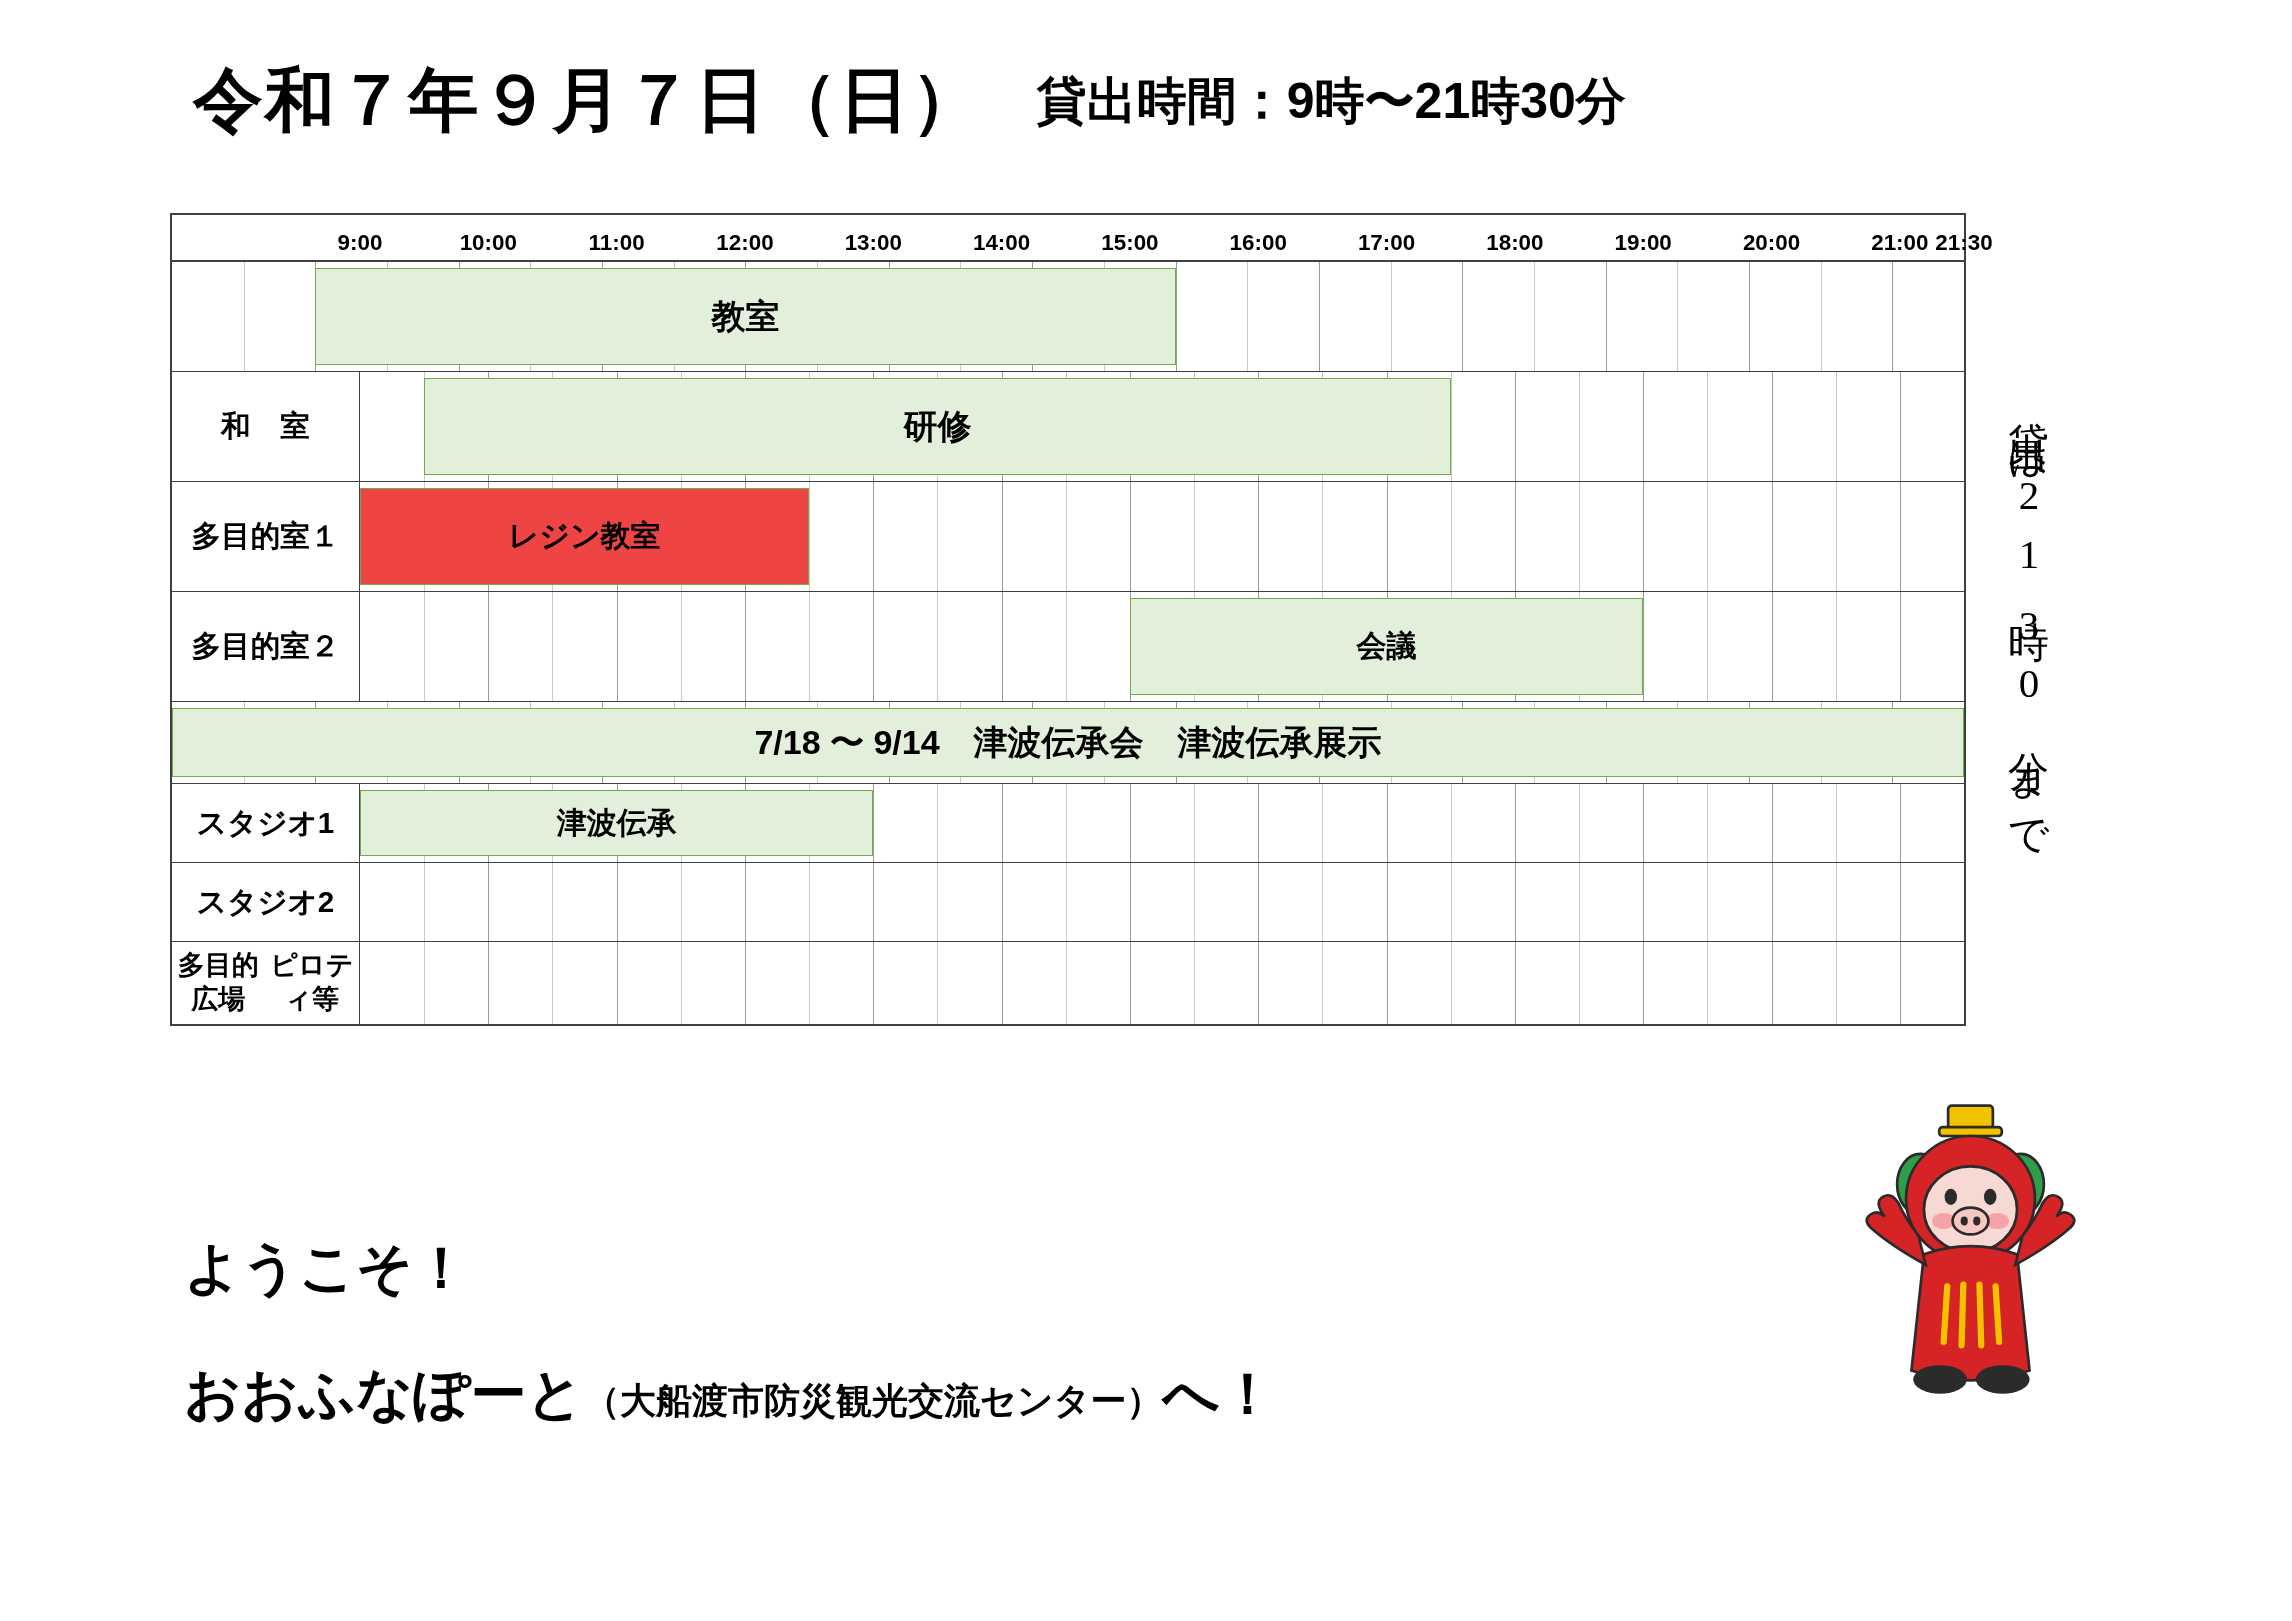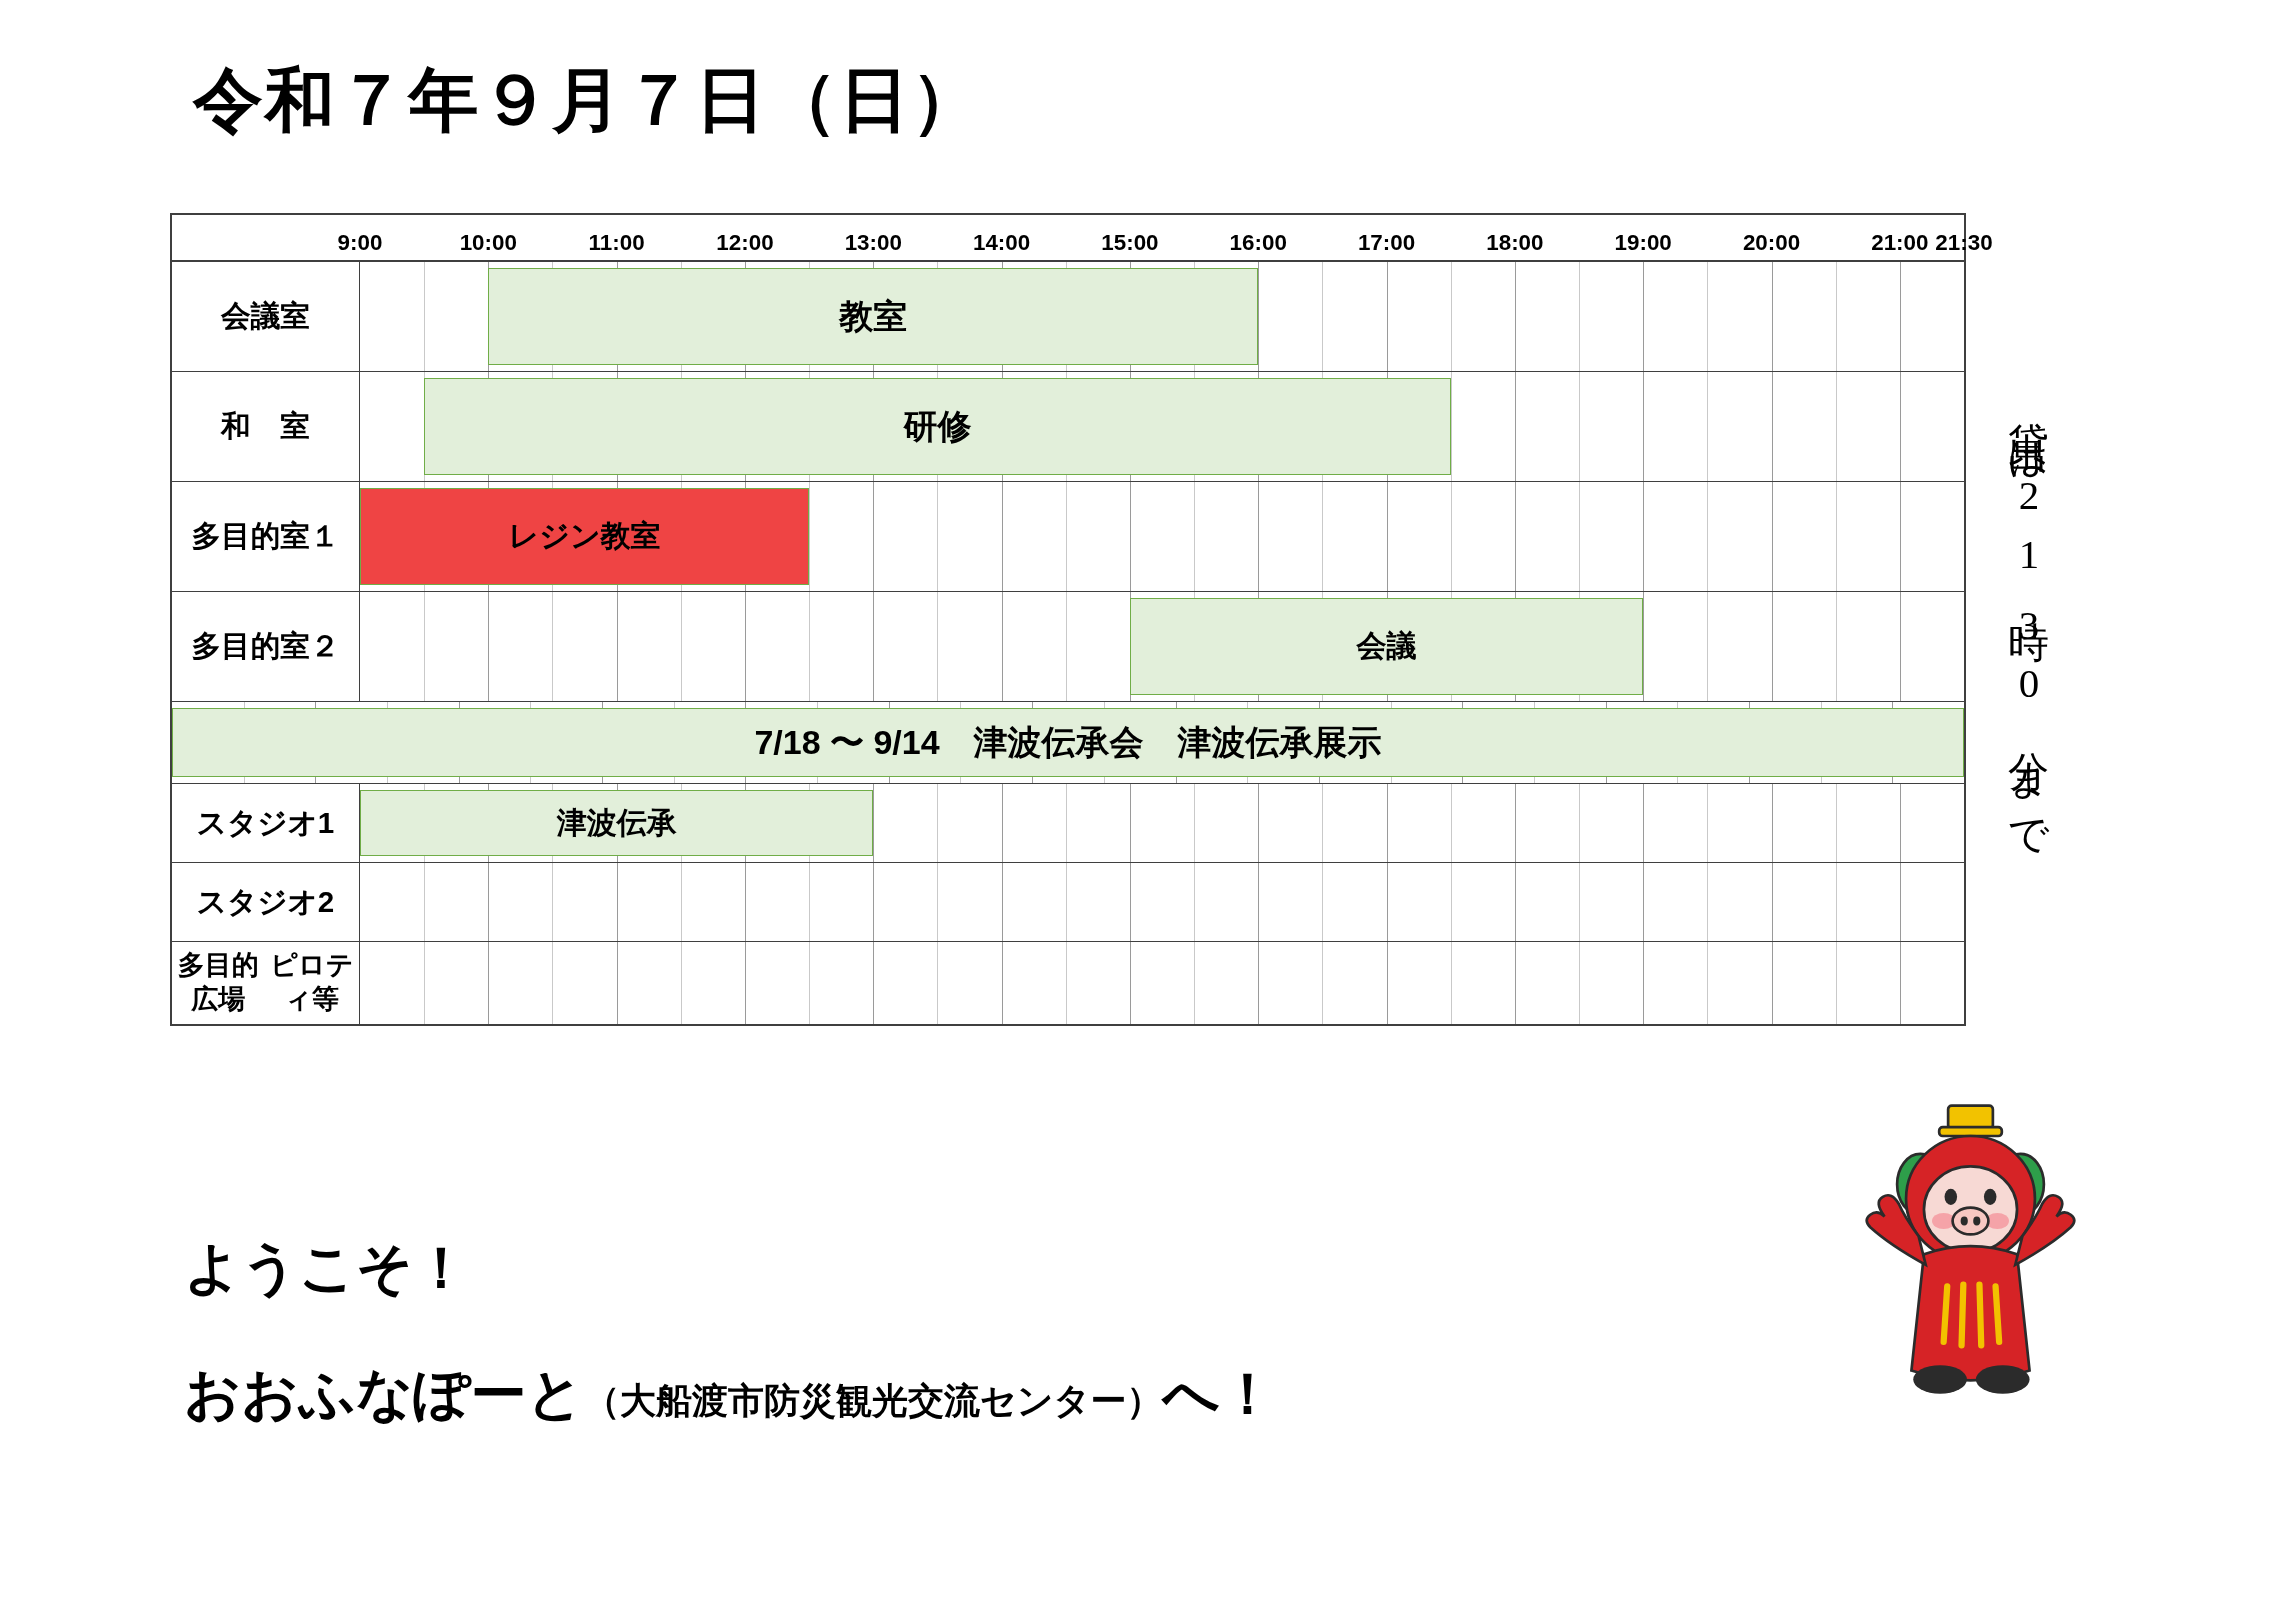--- a/index.html
+++ b/index.html
@@ -182,20 +182,21 @@
     top: 1102px;
     width: 233px;
     height: 358px;
   }
 </style>
 </head>
 <body>
 
 <div class="header">
   <div class="header-date">令和７年９月７日（日）</div>
+  <div class="header-hours">貸出時間：9時〜21時30分</div>
 </div>
 
 <div class="schedule">
   <div class="axis-row">
     <div class="axis-label-pad"></div>
     <div class="axis-track" id="axis-track">
         <div class="axis-tick" style="left: 0%;">9:00</div>
         <div class="axis-tick" style="left: 8%;">10:00</div>
         <div class="axis-tick" style="left: 16%;">11:00</div>
         <div class="axis-tick" style="left: 24%;">12:00</div>
@@ -206,21 +207,20 @@
         <div class="axis-tick" style="left: 64%;">17:00</div>
         <div class="axis-tick" style="left: 72%;">18:00</div>
         <div class="axis-tick" style="left: 80%;">19:00</div>
         <div class="axis-tick" style="left: 88%;">20:00</div>
         <div class="axis-tick" style="left: 96%;">21:00</div>
         <div class="axis-tick" style="left: 100%;">21:30</div>
       </div>
   </div>
   <div id="rows-container">
       <div class="room-row" style="height: 110px;">
-        <div class="room-label">会議室</div>
         <div class="room-track">
           <div class="gridline" style="left: 4%;"></div>
           <div class="gridline major" style="left: 8%;"></div>
           <div class="gridline" style="left: 12%;"></div>
           <div class="gridline major" style="left: 16%;"></div>
           <div class="gridline" style="left: 20%;"></div>
           <div class="gridline major" style="left: 24%;"></div>
           <div class="gridline" style="left: 28%;"></div>
           <div class="gridline major" style="left: 32%;"></div>
           <div class="gridline" style="left: 36%;"></div>

